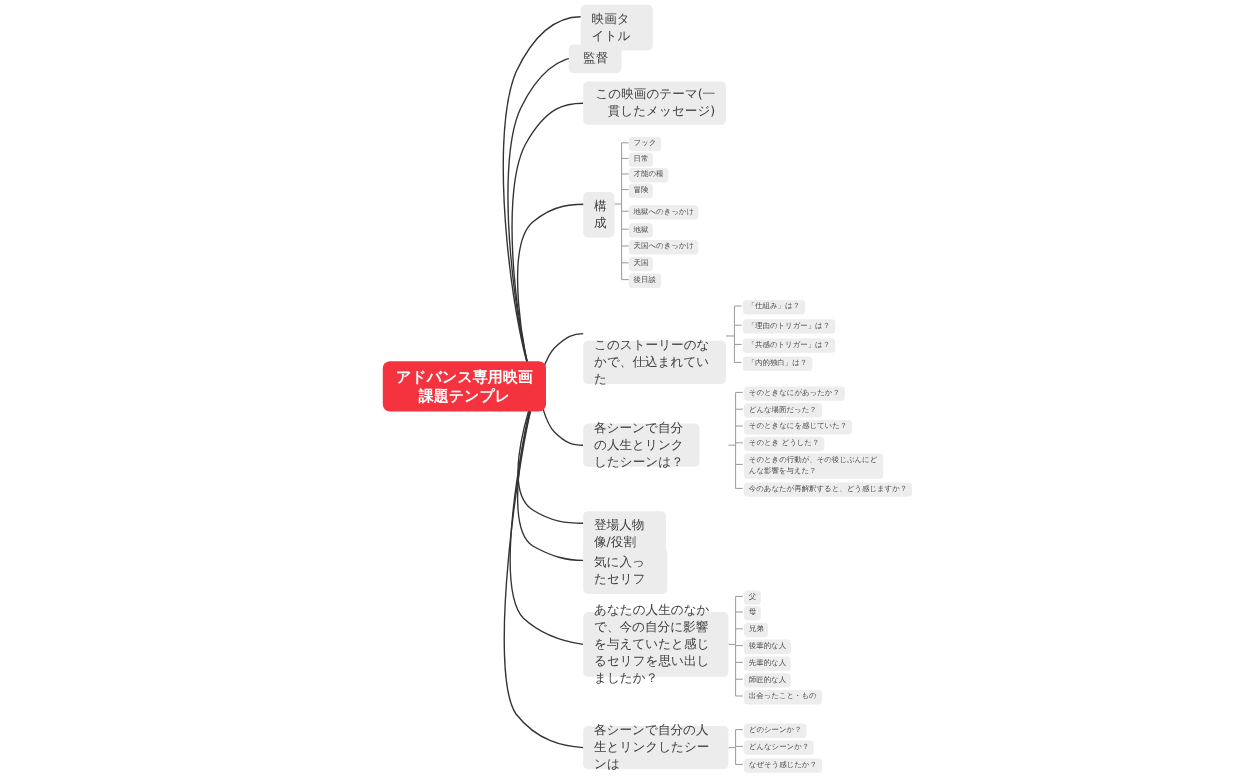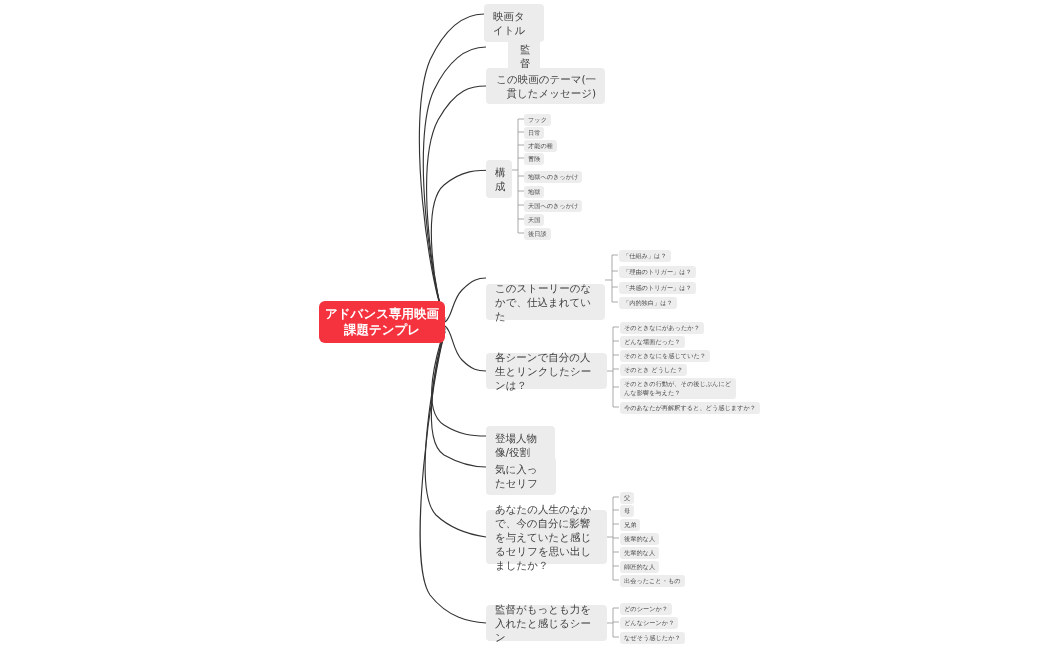--- a/index.html
+++ b/index.html
@@ -17,21 +17,21 @@
     background:#ececec;
     color:#3d3d3d;
     border-radius:4px;
     box-sizing:border-box;
     display:flex;
     align-items:center;
   }
   .node span{display:block;}
   
   #root-node{
-    left:319px;top:301px;width:126px;height:42px;
+    left:319px;top:301px;width:136px;height:42px;
     background:#f5333f;
     color:#ffffff;
     font-weight:bold;
     font-size:12.5px;
     line-height:16px;
     border-radius:6px;
     justify-content:center;
     text-align:center;
     padding:0 6px;
   }
@@ -129,54 +129,54 @@
   </svg>
 
   <div class="node" id="root-node">
     <span>アドバンス専用映画課題テンプレ</span>
   </div>
 
   <div class="node lvl1" style="left:484px;top:4px;width:60px;">
     <span>映画タイトル</span>
   </div>
 
-  <div class="node lvl1" style="left:508px;top:37px;width:32px;padding-left:12px;">
+  <div class="node lvl1" style="left:474px;top:37px;width:44px;padding-left:12px;">
     <span>監督</span>
   </div>
 
   <div class="node lvl1" style="left:486px;top:68px;width:119px;height:36px;text-align:right;">
     <span>この映画のテーマ(一貫したメッセージ)</span>
   </div>
 
   <div class="node lvl1" style="left:486px;top:160px;width:26px;">
     <span>構成</span>
   </div>
 
   <div class="node lvl1" style="left:486px;top:260px;width:119px;height:36px;margin-top:24px;">
     <span>このストーリーのなかで、仕込まれていた</span>
   </div>
 
-  <div class="node lvl1" style="left:486px;top:353px;width:121px;height:36px;">
+  <div class="node lvl1" style="left:486px;top:353px;width:97px;height:36px;">
     <span>各シーンで自分の人生とリンクしたシーンは？</span>
   </div>
 
   <div class="node lvl1" style="left:486px;top:426px;width:69px;">
     <span>登場人物像/役割</span>
   </div>
 
   <div class="node lvl1" style="left:486px;top:457px;width:70px;">
     <span>気に入ったセリフ</span>
   </div>
 
   <div class="node lvl1" style="left:486px;top:510px;width:121px;height:54px;">
     <span>あなたの人生のなかで、今の自分に影響を与えていたと感じるセリフを思い出しましたか？</span>
   </div>
 
   <div class="node lvl1" style="left:486px;top:605px;width:121px;height:36px;">
-    <span>監督がもっとも力を入れたと感じるシーン</span>
+    <span>各シーンで自分の人生とリンクしたシーンは</span>
   </div>
 
   <div class="node lvl2" style="left:524px;top:114px;">
     <span>フック</span>
   </div>
   <div class="node lvl2" style="left:524px;top:127px;">
     <span>日常</span>
   </div>
   <div class="node lvl2" style="left:524px;top:140px;">
     <span>才能の種</span>

